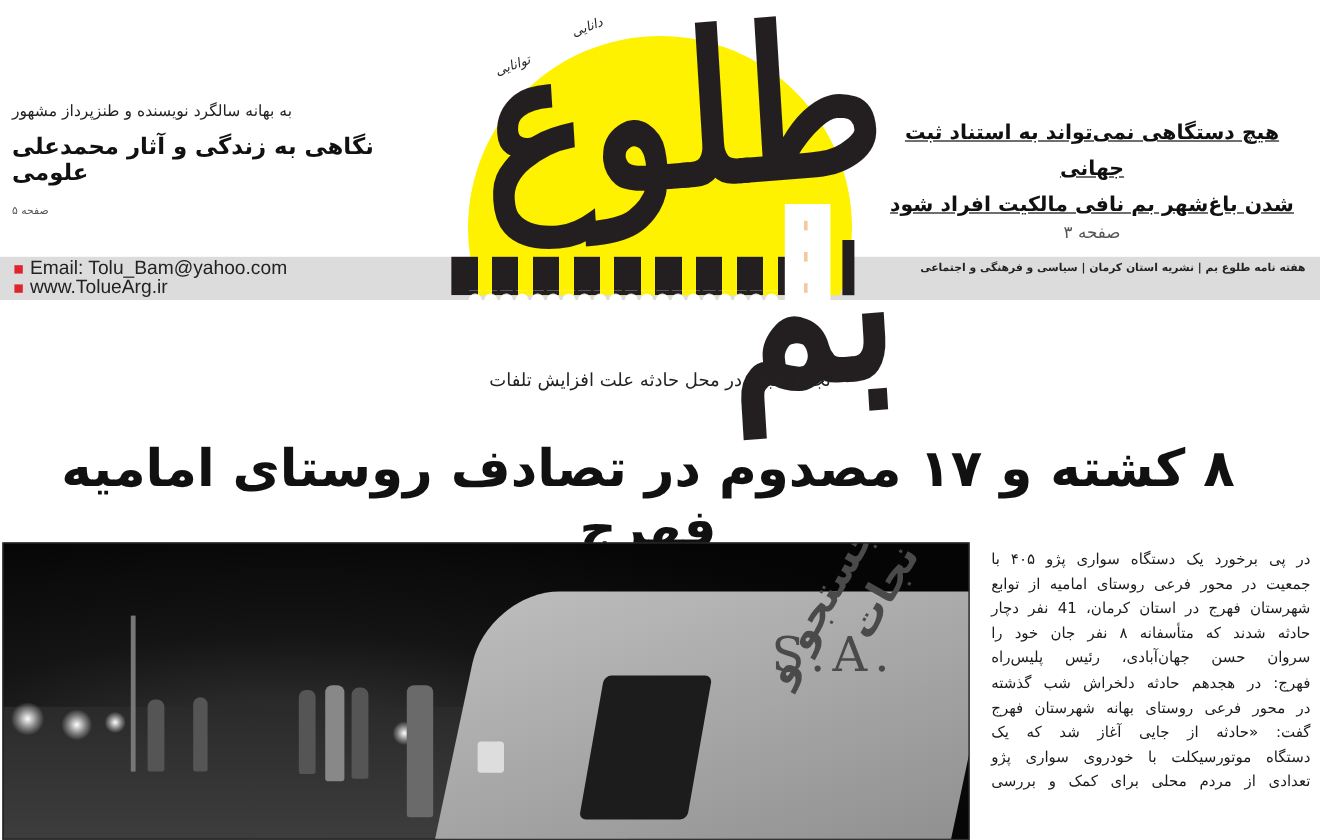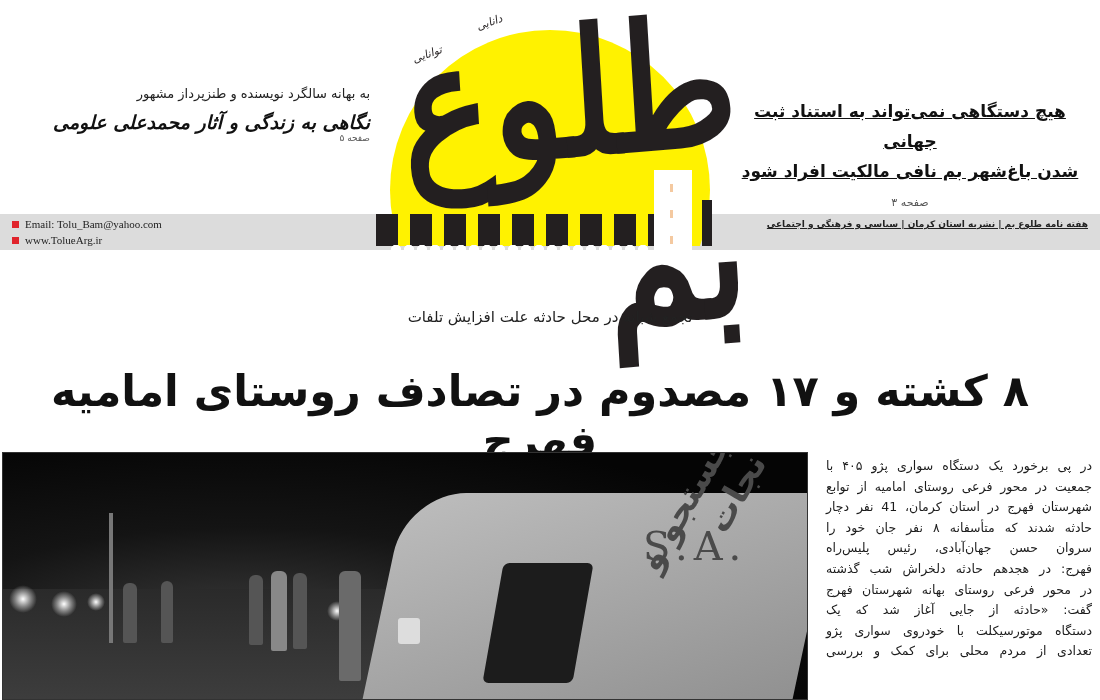--- a/index.html
+++ b/index.html
@@ -3,35 +3,35 @@
   <meta charset="utf-8">
   <style>
     * { margin: 0; padding: 0; box-sizing: border-box; }
     html, body { width: 1100px; height: 700px; overflow: hidden; background: #ffffff; }
     body { font-family: "DejaVu Sans", sans-serif; color: #1a1a1a; position: relative; }
 
     
     .masthead { position: absolute; left: 0; top: 0; width: 1100px; height: 258px; }
     .gray-bar { position: absolute; left: 0; top: 214px; width: 1100px; height: 36px; background: #dcdcdc; }
 
-    .left-teaser { position: absolute; left: 10px; top: 86px; width: 360px; text-align: right; direction: rtl; }
+    .left-teaser { position: absolute; left: 10px; top: 86px; width: 360px; text-align: left; direction: rtl; }
     .left-teaser .kicker { font-size: 13px; color: #222; }
-    .left-teaser .title { font-size: 19px; font-weight: bold; margin-top: 10px; color: #111; font-style: italic; }
-    .left-teaser .page { font-size: 9px; color: #555; }
+    .left-teaser .title { font-size: 19px; font-weight: bold; margin-top: 10px; color: #111; }
+    .left-teaser .page { font-size: 9px; color: #555; margin-top: 16px; }
 
     .right-teaser { position: absolute; left: 730px; top: 96px; width: 360px; text-align: center; direction: rtl; }
     .right-teaser .title { font-size: 17px; font-weight: bold; line-height: 30px; color: #111; text-decoration: underline; }
-    .right-teaser .page { font-size: 11px; color: #555; margin-top: 10px; }
+    .right-teaser .page { font-size: 14px; color: #555; }
 
-    .contact { position: absolute; left: 12px; top: 216px; font-family: Liberation Serif, serif; font-size: 11px; color: #222; line-height: 16px; text-align: center; }
+    .contact { position: absolute; left: 12px; top: 216px; font-family: Liberation Sans, sans-serif; font-size: 16px; color: #222; line-height: 16px; text-align: center; }
     .contact .row { display: flex; align-items: center; }
     .contact .bullet { width: 7px; height: 7px; background: #e0242c; margin-right: 6px; display: inline-block; }
 
     .issue-info { position: absolute; right: 12px; top: 217px; direction: rtl; text-align: right; font-size: 9px; line-height: 15px; color: #222; }
-    .issue-info .line1 { font-weight: bold; text-decoration: underline; }
+    .issue-info .line1 { font-weight: bold; }
 
     
     .logo { position: absolute; left: 376px; top: 20px; width: 344px; height: 234px; }
     .logo-sun { position: absolute; left: 14px; top: 10px; width: 320px; height: 320px; border-radius: 50%; background: #fff200; }
     .logo-clip { position: absolute; left: 0; top: 0; width: 344px; height: 226px; overflow: hidden; }
     .logo-band { position: absolute; left: 0; top: 194px; width: 290px; height: 32px; background: repeating-linear-gradient(90deg, #231f20 0 22px, #fff200 22px 34px); }
     .logo-tower { position: absolute; left: 278px; top: 150px; width: 38px; height: 80px; background: #ffffff; }
     .logo-tower .slit { position: absolute; left: 16px; width: 3px; height: 8px; background: #f4c9a0; }
     .logo-post { position: absolute; left: 326px; top: 180px; width: 10px; height: 46px; background: #231f20; }
     .logo-script { position: absolute; left: 30px; top: 10px; font-family: "DejaVu Serif", serif; font-size: 150px; font-weight: bold; color: #231f20; line-height: 1; direction: rtl; transform: scaleY(1.15) rotate(-4deg); letter-spacing: -10px; }

